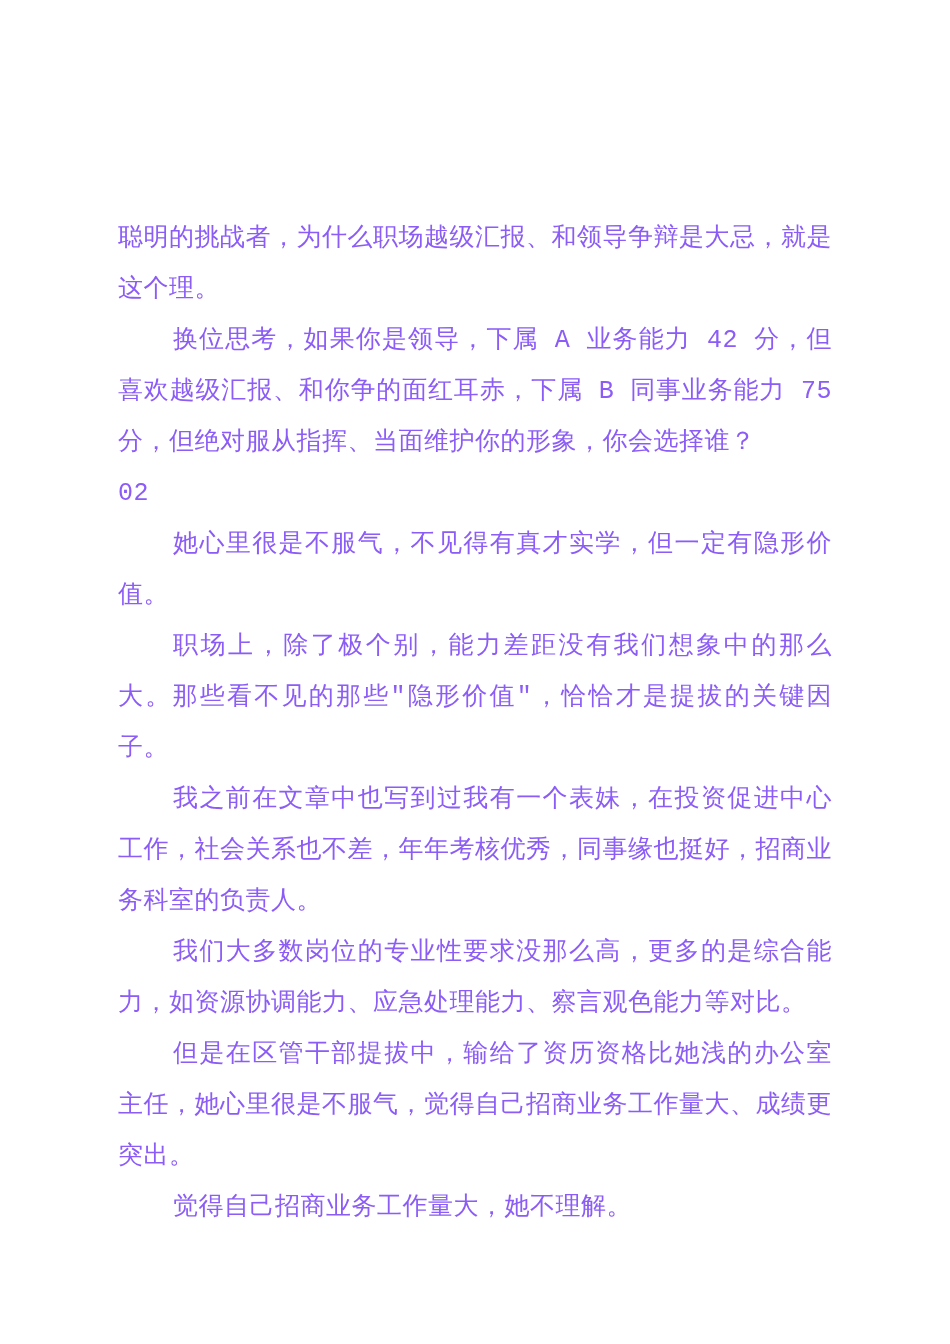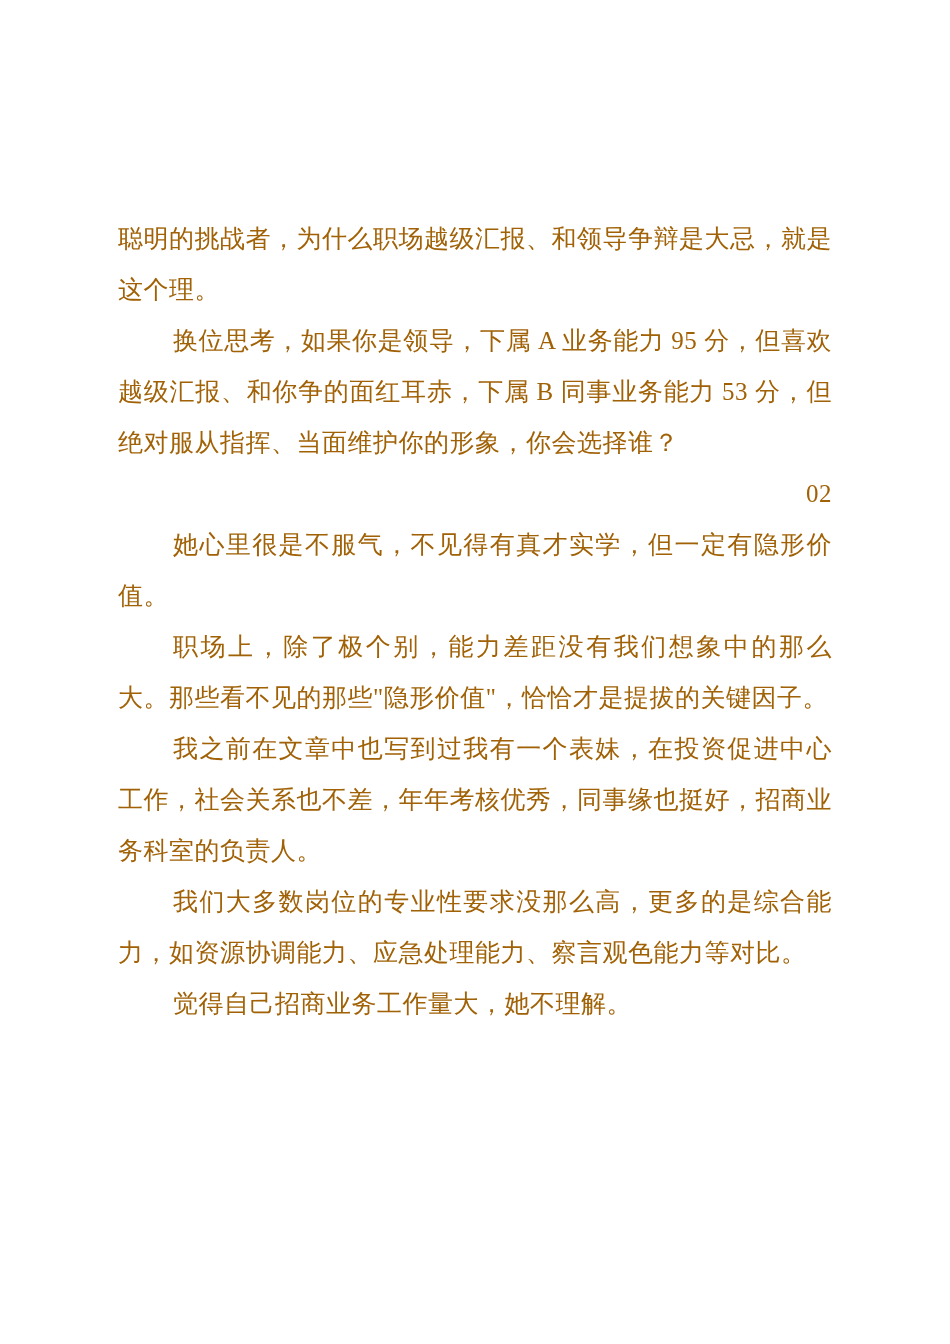--- a/index.html
+++ b/index.html
@@ -6,53 +6,54 @@
     margin: 0;
     padding: 0;
     background: #ffffff;
   }
   .page {
     position: relative;
     width: 950px;
     height: 1344px;
     background: #ffffff;
     overflow: hidden;
-    font-family: Liberation Serif, serif;
-    color: #a16207;
+    font-family: Liberation Mono, monospace;
+    color: #8b5cf6;
   }
   .doc-body {
     position: absolute;
     top: 213px;
     left: 118px;
     width: 714px;
   }
   .para {
     margin: 0;
     padding: 0;
     font-size: 25px;
     line-height: 51px;
     text-align: justify;
     letter-spacing: 0.5px;
     word-break: break-all;
   }
   .para.indent {
     text-indent: 2.2em;
   }
   .para.center {
-    text-align: right;
+    text-align: left;
     text-indent: 0;
   }
 </style>
 </head>
 <body>
 
 <div class="page">
   <div class="doc-body" id="doc-body">
       <p class="para">聪明的挑战者，为什么职场越级汇报、和领导争辩是大忌，就是这个理。</p>
-      <p class="para indent">换位思考，如果你是领导，下属 A 业务能力 95 分，但喜欢越级汇报、和你争的面红耳赤，下属 B 同事业务能力 53 分，但绝对服从指挥、当面维护你的形象，你会选择谁？</p>
+      <p class="para indent">换位思考，如果你是领导，下属 A 业务能力 42 分，但喜欢越级汇报、和你争的面红耳赤，下属 B 同事业务能力 75 分，但绝对服从指挥、当面维护你的形象，你会选择谁？</p>
       <p class="para center">02</p>
       <p class="para indent">她心里很是不服气，不见得有真才实学，但一定有隐形价值。</p>
       <p class="para indent">职场上，除了极个别，能力差距没有我们想象中的那么大。那些看不见的那些"隐形价值"，恰恰才是提拔的关键因子。</p>
       <p class="para indent">我之前在文章中也写到过我有一个表妹，在投资促进中心工作，社会关系也不差，年年考核优秀，同事缘也挺好，招商业务科室的负责人。</p>
       <p class="para indent">我们大多数岗位的专业性要求没那么高，更多的是综合能力，如资源协调能力、应急处理能力、察言观色能力等对比。</p>
+      <p class="para indent">但是在区管干部提拔中，输给了资历资格比她浅的办公室主任，她心里很是不服气，觉得自己招商业务工作量大、成绩更突出。</p>
       <p class="para indent">觉得自己招商业务工作量大，她不理解。</p>
     </div>
 </div>
 
 </body></html>

